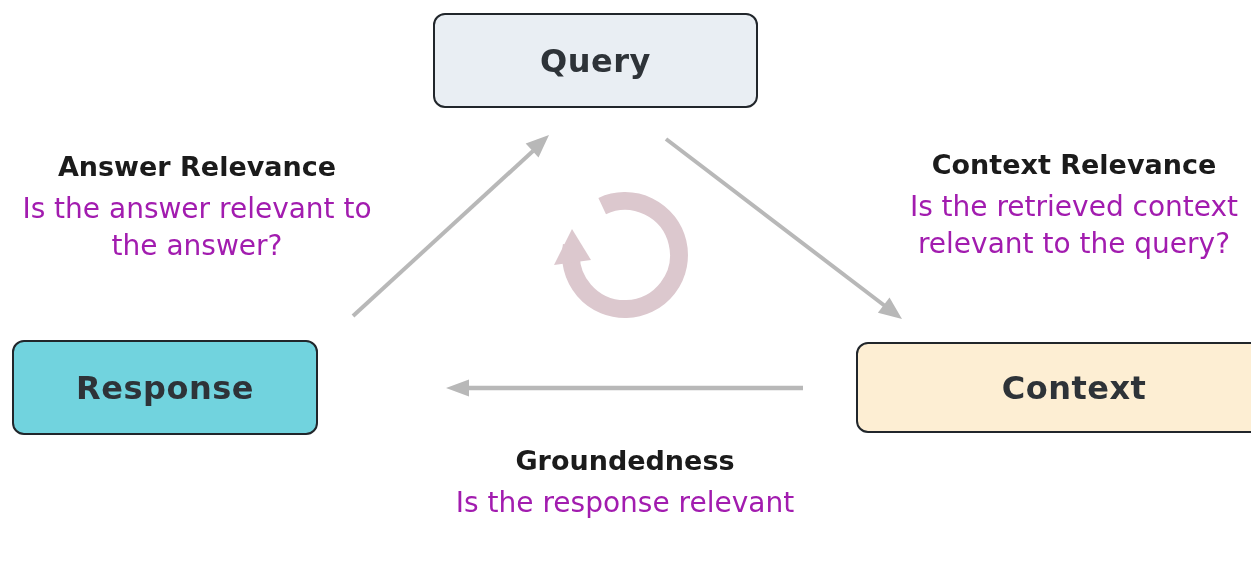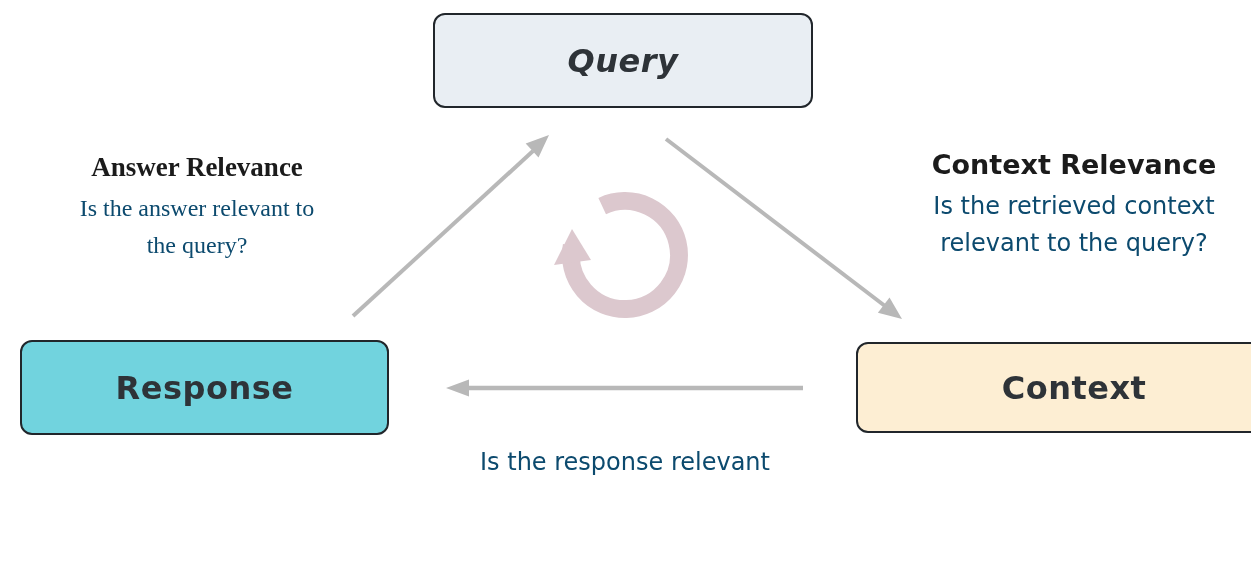--- a/index.html
+++ b/index.html
@@ -25,43 +25,43 @@
     border-radius: 12px;
     display: flex;
     align-items: center;
     justify-content: center;
     box-sizing: border-box;
     font-size: 32px;
     font-weight: bold;
     letter-spacing: 0.5px;
     color: #2e3338;
   }
-  .node-query    { left: 433px; top: 13px;  width: 380px; height: 95px; font-style: italic; }
-  .node-response { left: 20px;  top: 340px; width: 369px; height: 95px; }
+  .node-query    { left: 433px; top: 13px;  width: 325px; height: 95px; }
+  .node-response { left: 12px;  top: 340px; width: 306px; height: 95px; }
   .node-context  { left: 856px; top: 342px; width: 436px; height: 91px; }
   .metric {
     position: absolute;
     z-index: 1;
     width: 360px;
     text-align: center;
   }
-  .metric-answer      { left: 17px;  top: 150px; font-family: Liberation Serif, serif; }
+  .metric-answer      { left: 17px;  top: 150px; }
   .metric-context-rel { left: 894px; top: 148px; }
   .metric-grounded    { left: 445px; top: 444px; }
   .metric .metric-title {
     font-size: 27px;
     font-weight: bold;
     line-height: 34px;
     margin-bottom: 6px;
     color: #1b1b1b;
   }
   .metric .metric-line {
-    font-size: 24px;
+    font-size: 28px;
     line-height: 37px;
-    color: #0c4a6e;
+    color: #a21caf;
   }
 </style>
 </head>
 <body>
 
 <div class="canvas">
 
   <svg class="arrow-layer" viewBox="0 0 1251 575" xmlns="http://www.w3.org/2000/svg">
 
     <g>
@@ -93,26 +93,27 @@
     <span>Response</span>
   </div>
 
   <div class="node node-context" style="background-color: rgb(253, 238, 211);">
     <span>Context</span>
   </div>
 
   <div class="metric metric-answer">
     <div class="metric-title">Answer Relevance</div>
     <div class="metric-line">Is the answer relevant to</div>
-    <div class="metric-line">the query?</div>
+    <div class="metric-line">the answer?</div>
   </div>
 
   <div class="metric metric-context-rel">
     <div class="metric-title">Context Relevance</div>
     <div class="metric-line">Is the retrieved context</div>
     <div class="metric-line">relevant to the query?</div>
   </div>
 
   <div class="metric metric-grounded">
+    <div class="metric-title">Groundedness</div>
     <div class="metric-line">Is the response relevant</div>
   </div>
 
 </div>
 
 </body></html>

